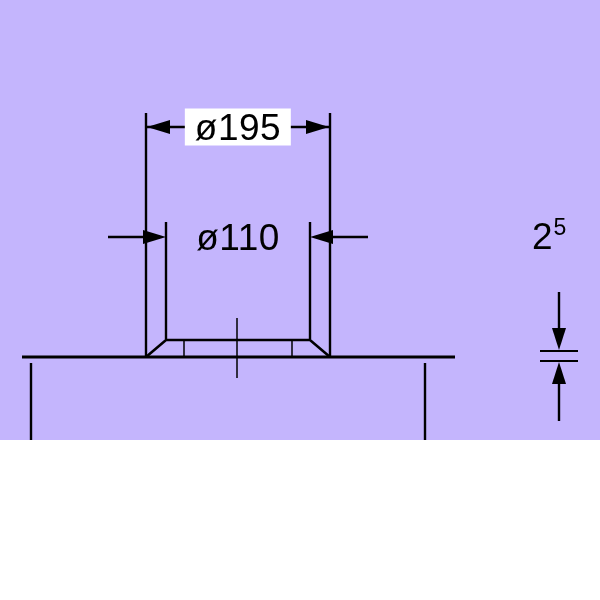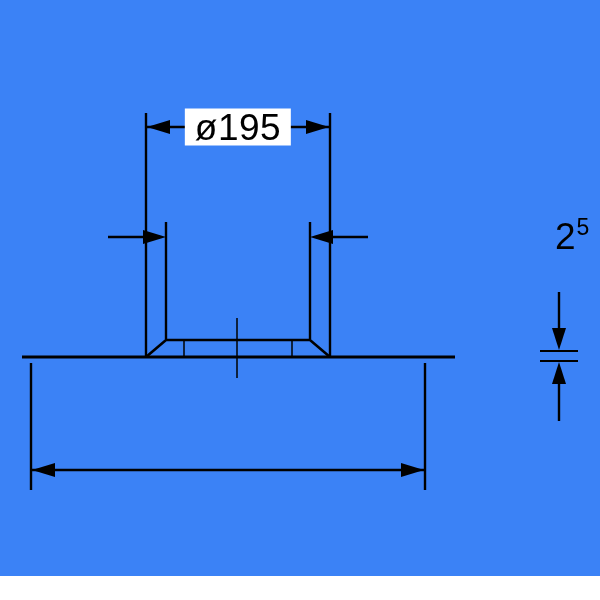--- a/index.html
+++ b/index.html
@@ -3,22 +3,22 @@
 <meta charset="utf-8">
 <style>
   html, body {
     margin: 0;
     padding: 0;
     background: #ffffff;
   }
   .canvas {
     position: relative;
     width: 600px;
-    height: 576px;
-    background: #3b82f6;
+    height: 440px;
+    background: #c4b5fd;
     overflow: hidden;
     font-family: "Liberation Sans", sans-serif;
   }
   .drawing-svg {
     position: absolute;
     left: 0;
     top: 0;
     width: 600px;
     height: 600px;
   }
@@ -36,21 +36,20 @@
     background: #ffffff;
     padding: 0 10px;
   }
   .thickness-label {
     position: absolute;
     font-size: 37px;
     font-weight: 400;
     color: #000000;
     line-height: 1;
     white-space: nowrap;
-    margin-left: 23px;
   }
   .thickness-label .sup {
     font-size: 23px;
     vertical-align: 14px;
     margin-left: 1px;
   }
 </style>
 </head>
 <body>
 
@@ -114,17 +113,18 @@
 
       <line x1="31" y1="470" x2="425" y2="470" stroke-width="2.4"></line>
 
       <polygon points="32,470 55,463 55,477" stroke="none"></polygon>
       <polygon points="424,470 401,463 401,477" stroke="none"></polygon>
     </g>
   </svg>
 
   <div class="dim-label on-line" style="left: 238px; top: 127px;">ø195</div>
 
+  <div class="dim-label" style="left: 238px; top: 237px;">ø110</div>
 
   <div class="thickness-label" style="left: 532px; top: 216px;"><span>2</span><span class="sup">5</span></div>
 
 
 </div>
 
 </body></html>

